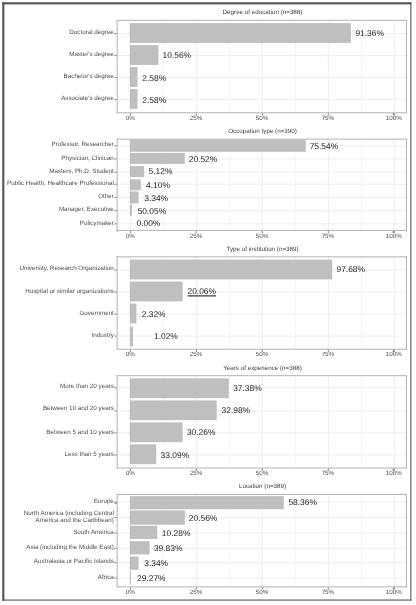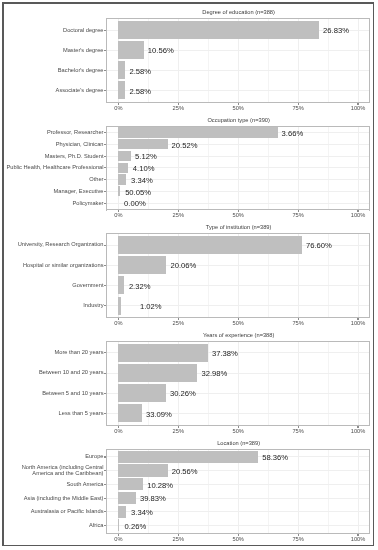--- a/index.html
+++ b/index.html
@@ -47,21 +47,21 @@
           <div class="hgrid" style="top: 72.1643px;"></div>
           <div class="bar" style="left: 12.1px; top: 3.1725px; width: 200.689px; height: 17.8264px;"></div>
           <div class="bar" style="left: 12.1px; top: 23.3154px; width: 25.3018px; height: 17.8264px;"></div>
           <div class="bar" style="left: 12.1px; top: 43.4582px; width: 6.18168px; height: 17.8264px;"></div>
           <div class="bar" style="left: 12.1px; top: 63.6011px; width: 6.18168px; height: 17.8264px;"></div>
         </div>
         <div class="pline" style="left: 106.3px; top: 18px; width: 264.1px; height: 1px;"></div>
         <div class="pline" style="left: 106.3px; top: 102px; width: 264.1px; height: 1px;"></div>
         <div class="pline" style="left: 106px; top: 18px; width: 1px; height: 85px;"></div>
         <div class="pline" style="left: 369px; top: 18px; width: 1px; height: 85px;"></div>
-        <div class="vallab" style="left: 323.089px; top: 30.2857px; transform: translateY(-50%);">26.83%</div>
+        <div class="vallab" style="left: 323.089px; top: 30.2857px; transform: translateY(-50%);">91.36%</div>
         <div class="ylab" style="left: 0px; width: 103.5px; top: 30.5357px; transform: translateY(-50%);">Doctoral degree</div>
         <div class="ytick" style="left: 104.1px; width: 2.2px; top: 29.5857px;"></div>
         <div class="vallab" style="left: 147.804px; top: 50.4286px; transform: translateY(-50%);">10.56%</div>
         <div class="ylab" style="left: 0px; width: 103.5px; top: 50.6786px; transform: translateY(-50%);">Master's degree</div>
         <div class="ytick" style="left: 104.1px; width: 2.2px; top: 49.7286px;"></div>
         <div class="vallab" style="left: 129.437px; top: 70.5714px; transform: translateY(-50%);">2.58%</div>
         <div class="ylab" style="left: 0px; width: 103.5px; top: 70.8214px; transform: translateY(-50%);">Bachelor's degree</div>
         <div class="ytick" style="left: 104.1px; width: 2.2px; top: 69.8714px;"></div>
         <div class="vallab" style="left: 129.437px; top: 90.7143px; transform: translateY(-50%);">2.58%</div>
         <div class="ylab" style="left: 0px; width: 103.5px; top: 90.9643px; transform: translateY(-50%);">Associate's degree</div>
@@ -100,21 +100,21 @@
           <div class="bar" style="left: 12.1px; top: 13.6006px; width: 49.1659px; height: 10.3987px;"></div>
           <div class="bar" style="left: 12.1px; top: 25.3506px; width: 12.2675px; height: 10.3987px;"></div>
           <div class="bar" style="left: 12.1px; top: 37.1006px; width: 9.8236px; height: 10.3987px;"></div>
           <div class="bar" style="left: 12.1px; top: 48.8506px; width: 8.00264px; height: 10.3987px;"></div>
           <div class="bar" style="left: 12.1px; top: 60.6006px; width: 1.24592px; height: 10.3987px;"></div>
         </div>
         <div class="pline" style="left: 106.3px; top: 126px; width: 264.1px; height: 1px;"></div>
         <div class="pline" style="left: 106.3px; top: 209px; width: 264.1px; height: 1px;"></div>
         <div class="pline" style="left: 106px; top: 126px; width: 1px; height: 85px;"></div>
         <div class="pline" style="left: 369px; top: 126px; width: 1px; height: 85px;"></div>
-        <div class="vallab" style="left: 281.542px; top: 132.85px; transform: translateY(-50%);">3.66%</div>
+        <div class="vallab" style="left: 281.542px; top: 132.85px; transform: translateY(-50%);">75.54%</div>
         <div class="ylab" style="left: 0px; width: 103.5px; top: 133.1px; transform: translateY(-50%);">Professor, Researcher</div>
         <div class="ytick" style="left: 104.1px; width: 2.2px; top: 132.15px;"></div>
         <div class="vallab" style="left: 171.573px; top: 144.6px; transform: translateY(-50%);">20.52%</div>
         <div class="ylab" style="left: 0px; width: 103.5px; top: 144.85px; transform: translateY(-50%);">Physician, Clinican</div>
         <div class="ytick" style="left: 104.1px; width: 2.2px; top: 143.9px;"></div>
         <div class="vallab" style="left: 135.103px; top: 156.35px; transform: translateY(-50%);">5.12%</div>
         <div class="ylab" style="left: 0px; width: 103.5px; top: 156.6px; transform: translateY(-50%);">Masters, Ph.D. Student</div>
         <div class="ytick" style="left: 104.1px; width: 2.2px; top: 155.65px;"></div>
         <div class="vallab" style="left: 132.794px; top: 168.1px; transform: translateY(-50%);">4.10%</div>
         <div class="ylab" style="left: 0px; width: 103.5px; top: 168.35px; transform: translateY(-50%);">Public Health, Healthcare Professional</div>
@@ -157,24 +157,24 @@
           <div class="hgrid" style="top: 72.5071px;"></div>
           <div class="bar" style="left: 12.1px; top: 3.1875px; width: 183.534px; height: 17.9107px;"></div>
           <div class="bar" style="left: 12.1px; top: 23.4256px; width: 48.0638px; height: 17.9107px;"></div>
           <div class="bar" style="left: 12.1px; top: 43.6637px; width: 5.55872px; height: 17.9107px;"></div>
           <div class="bar" style="left: 12.1px; top: 63.9018px; width: 2.44392px; height: 17.9107px;"></div>
         </div>
         <div class="pline" style="left: 106.3px; top: 233px; width: 264.1px; height: 1px;"></div>
         <div class="pline" style="left: 106.3px; top: 317px; width: 264.1px; height: 1px;"></div>
         <div class="pline" style="left: 106px; top: 233px; width: 1px; height: 85px;"></div>
         <div class="pline" style="left: 369px; top: 233px; width: 1px; height: 85px;"></div>
-        <div class="vallab" style="left: 305.934px; top: 245.243px; transform: translateY(-50%);">76.60%</div>
+        <div class="vallab" style="left: 305.934px; top: 245.243px; transform: translateY(-50%);">97.68%</div>
         <div class="ylab" style="left: 0px; width: 103.5px; top: 245.493px; transform: translateY(-50%);">University, Research Organization</div>
         <div class="ytick" style="left: 104.1px; width: 2.2px; top: 244.543px;"></div>
-        <div class="vallab" style="left: 170.472px; top: 265.481px; transform: translateY(-50%);">20.06%</div>
+        <div class="vallab" style="left: 170.472px; top: 265.481px; transform: translateY(-50%); text-decoration: underline;">20.06%</div>
         <div class="ylab" style="left: 0px; width: 103.5px; top: 265.731px; transform: translateY(-50%);">Hospital or similar organizations</div>
         <div class="ytick" style="left: 104.1px; width: 2.2px; top: 264.781px;"></div>
         <div class="vallab" style="left: 128.875px; top: 285.719px; transform: translateY(-50%);">2.32%</div>
         <div class="ylab" style="left: 0px; width: 103.5px; top: 285.969px; transform: translateY(-50%);">Government</div>
         <div class="ytick" style="left: 104.1px; width: 2.2px; top: 285.019px;"></div>
         <div class="vallab" style="left: 140px; top: 305.957px; transform: translateY(-50%);">1.02%</div>
         <div class="ylab" style="left: 0px; width: 103.5px; top: 306.207px; transform: translateY(-50%);">Industry</div>
         <div class="ytick" style="left: 104.1px; width: 2.2px; top: 305.257px;"></div>
         <div class="xtick" style="left: 117.85px; top: 317.8px; height: 2.2px;"></div>
         <div class="xlab" style="left: 98.4px; width: 40px; top: 319.85px;">0%</div>
@@ -275,21 +275,21 @@
         <div class="ytick" style="left: 104.1px; width: 2.2px; top: 470.135px;"></div>
         <div class="vallab" style="left: 147.141px; top: 484.545px; transform: translateY(-50%);">10.28%</div>
         <div class="ylab" style="left: 0px; width: 103.5px; top: 484.795px; transform: translateY(-50%);">South America</div>
         <div class="ytick" style="left: 104.1px; width: 2.2px; top: 483.845px;"></div>
         <div class="vallab" style="left: 139.901px; top: 498.255px; transform: translateY(-50%);">39.83%</div>
         <div class="ylab" style="left: 0px; width: 103.5px; top: 498.505px; transform: translateY(-50%);">Asia (including the Middle East)</div>
         <div class="ytick" style="left: 104.1px; width: 2.2px; top: 497.555px;"></div>
         <div class="vallab" style="left: 131.101px; top: 511.965px; transform: translateY(-50%);">3.34%</div>
         <div class="ylab" style="left: 0px; width: 103.5px; top: 512.215px; transform: translateY(-50%);">Australasia or Pacific Islands</div>
         <div class="ytick" style="left: 104.1px; width: 2.2px; top: 511.265px;"></div>
-        <div class="vallab" style="left: 124.609px; top: 525.674px; transform: translateY(-50%);">0.26%</div>
+        <div class="vallab" style="left: 124.609px; top: 525.674px; transform: translateY(-50%);">29.27%</div>
         <div class="ylab" style="left: 0px; width: 103.5px; top: 525.924px; transform: translateY(-50%);">Africa</div>
         <div class="ytick" style="left: 104.1px; width: 2.2px; top: 524.974px;"></div>
         <div class="xtick" style="left: 117.85px; top: 533.6px; height: 2.2px;"></div>
         <div class="xlab" style="left: 98.4px; width: 40px; top: 535.65px;">0%</div>
         <div class="xtick" style="left: 177.75px; top: 533.6px; height: 2.2px;"></div>
         <div class="xlab" style="left: 158.3px; width: 40px; top: 535.65px;">25%</div>
         <div class="xtick" style="left: 237.65px; top: 533.6px; height: 2.2px;"></div>
         <div class="xlab" style="left: 218.2px; width: 40px; top: 535.65px;">50%</div>
         <div class="xtick" style="left: 297.55px; top: 533.6px; height: 2.2px;"></div>
         <div class="xlab" style="left: 278.1px; width: 40px; top: 535.65px;">75%</div>

